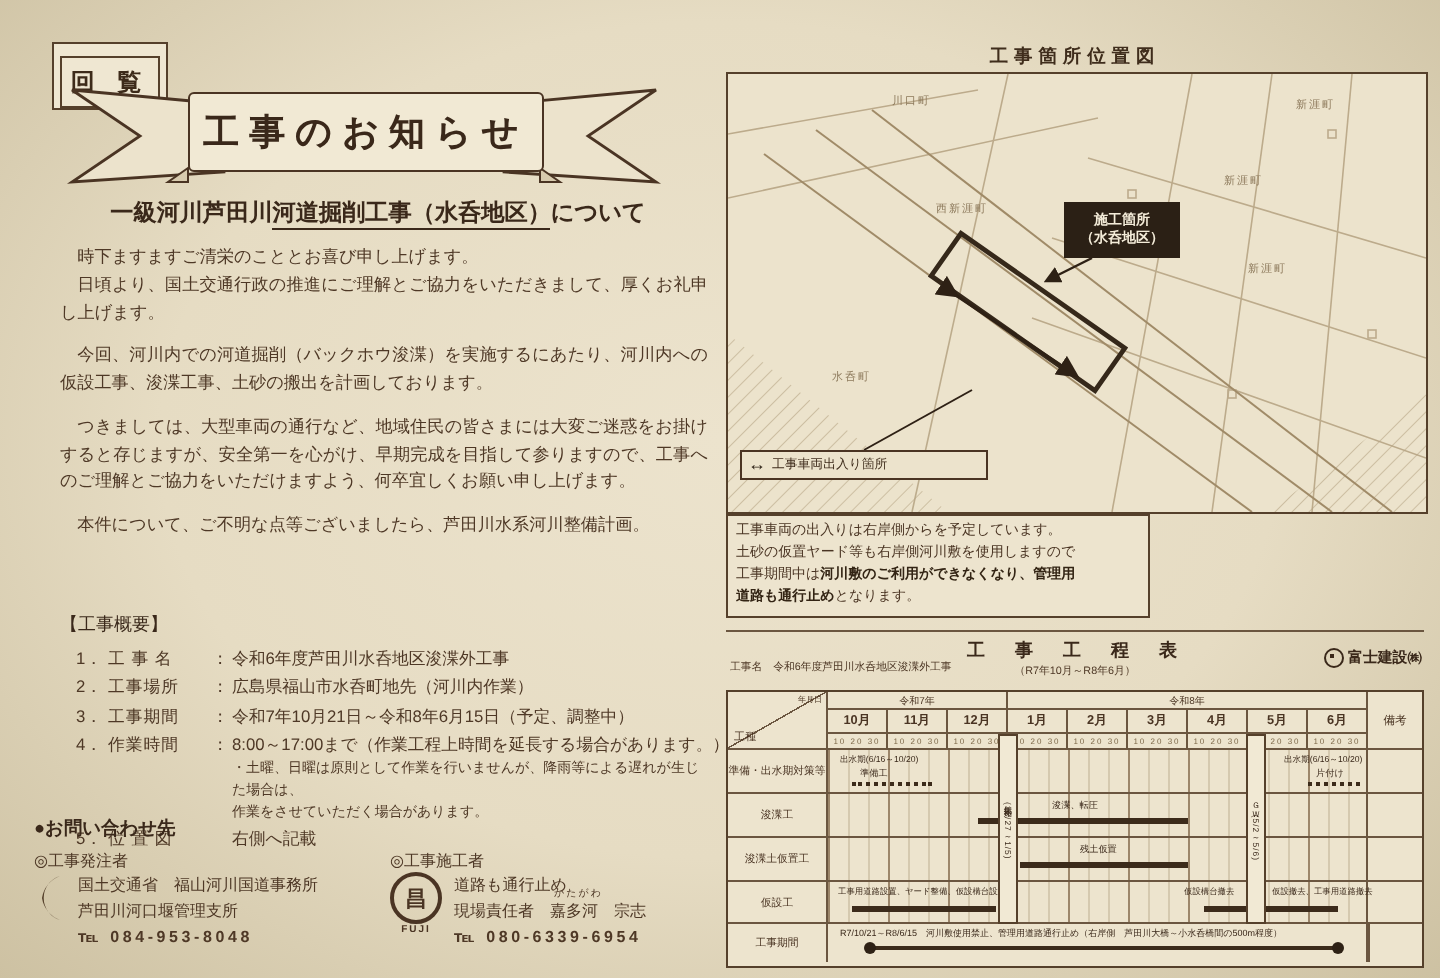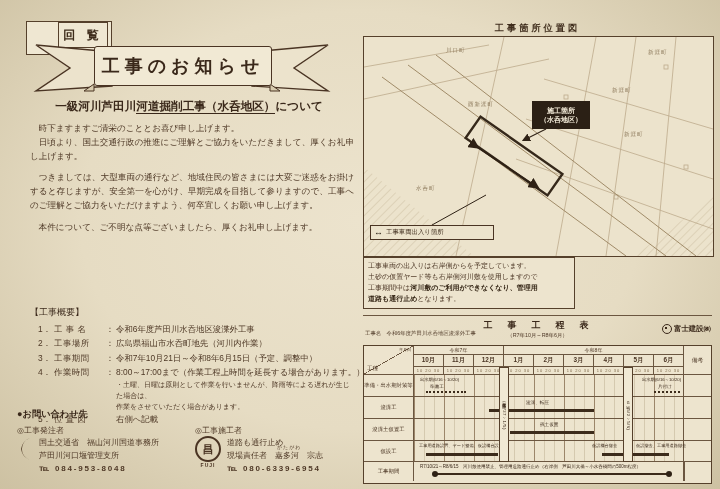--- a/index.html
+++ b/index.html
@@ -10,21 +10,21 @@
   }
   .ab{position:absolute}
   .scan{
     position:absolute;inset:0;
     background:radial-gradient(ellipse at 50% 45%, #ece3cd 0%, #e6dcc3 55%, #cdc1a2 100%);
   }
   
   .kairan{
     left:26px;top:21px;width:56px;height:32px;
     border:1.6px solid #55402b;background:#efe7d2;
-    display:flex;align-items:flex-start;justify-content:center;padding-left:28px;
+    display:flex;align-items:flex-end;justify-content:center;
   }
   .kairan-inner{
     width:48px;height:24px;border:1px solid #55402b;
     display:flex;align-items:center;justify-content:center;
     font-size:12px;font-weight:700;letter-spacing:4px;color:#3d2b1a;white-space:nowrap;
   }
   .ribbon{left:28px;top:42px;width:308px;height:54px}
   .ribbon-box{
     position:absolute;left:66px;top:4px;width:176px;height:38px;
     background:#f1e9d4;border:1.6px solid #4a3423;border-radius:3px;
@@ -139,22 +139,23 @@
 
   <div class="ab doc-title">
     <span>一級河川芦田川</span><span class="u">河道掘削工事（水呑地区）</span><span>について</span>
   </div>
 
   <div class="ab body-text">
     <div class="para">
       <div>　時下ますますご清栄のこととお喜び申し上げます。</div>
       <div>　日頃より、国土交通行政の推進にご理解とご協力をいただきまして、厚くお礼申し上げます。</div>
     </div>
+    <div class="para">　今回、河川内での河道掘削（バックホウ浚渫）を実施するにあたり、河川内への仮設工事、浚渫工事、土砂の搬出を計画しております。</div>
     <div class="para">　つきましては、大型車両の通行など、地域住民の皆さまには大変ご迷惑をお掛けすると存じますが、安全第一を心がけ、早期完成を目指して参りますので、工事へのご理解とご協力をいただけますよう、何卒宜しくお願い申し上げます。</div>
-    <div class="para">　本件について、ご不明な点等ございましたら、厚くお礼申し上げます。</div>
+    <div class="para">　本件について、ご不明な点等ございましたら、芦田川水系河川整備計画。</div>
   </div>
 
   <div class="ab overview">
     <div class="ov-head">【工事概要】</div>
     <div class="ov-row">
       <span class="ov-no">1．</span>
       <span class="ov-label">工 事 名</span>
       <span class="ov-sep">：</span>
       <span class="ov-val">令和6年度芦田川水呑地区浚渫外工事</span>
     </div>

